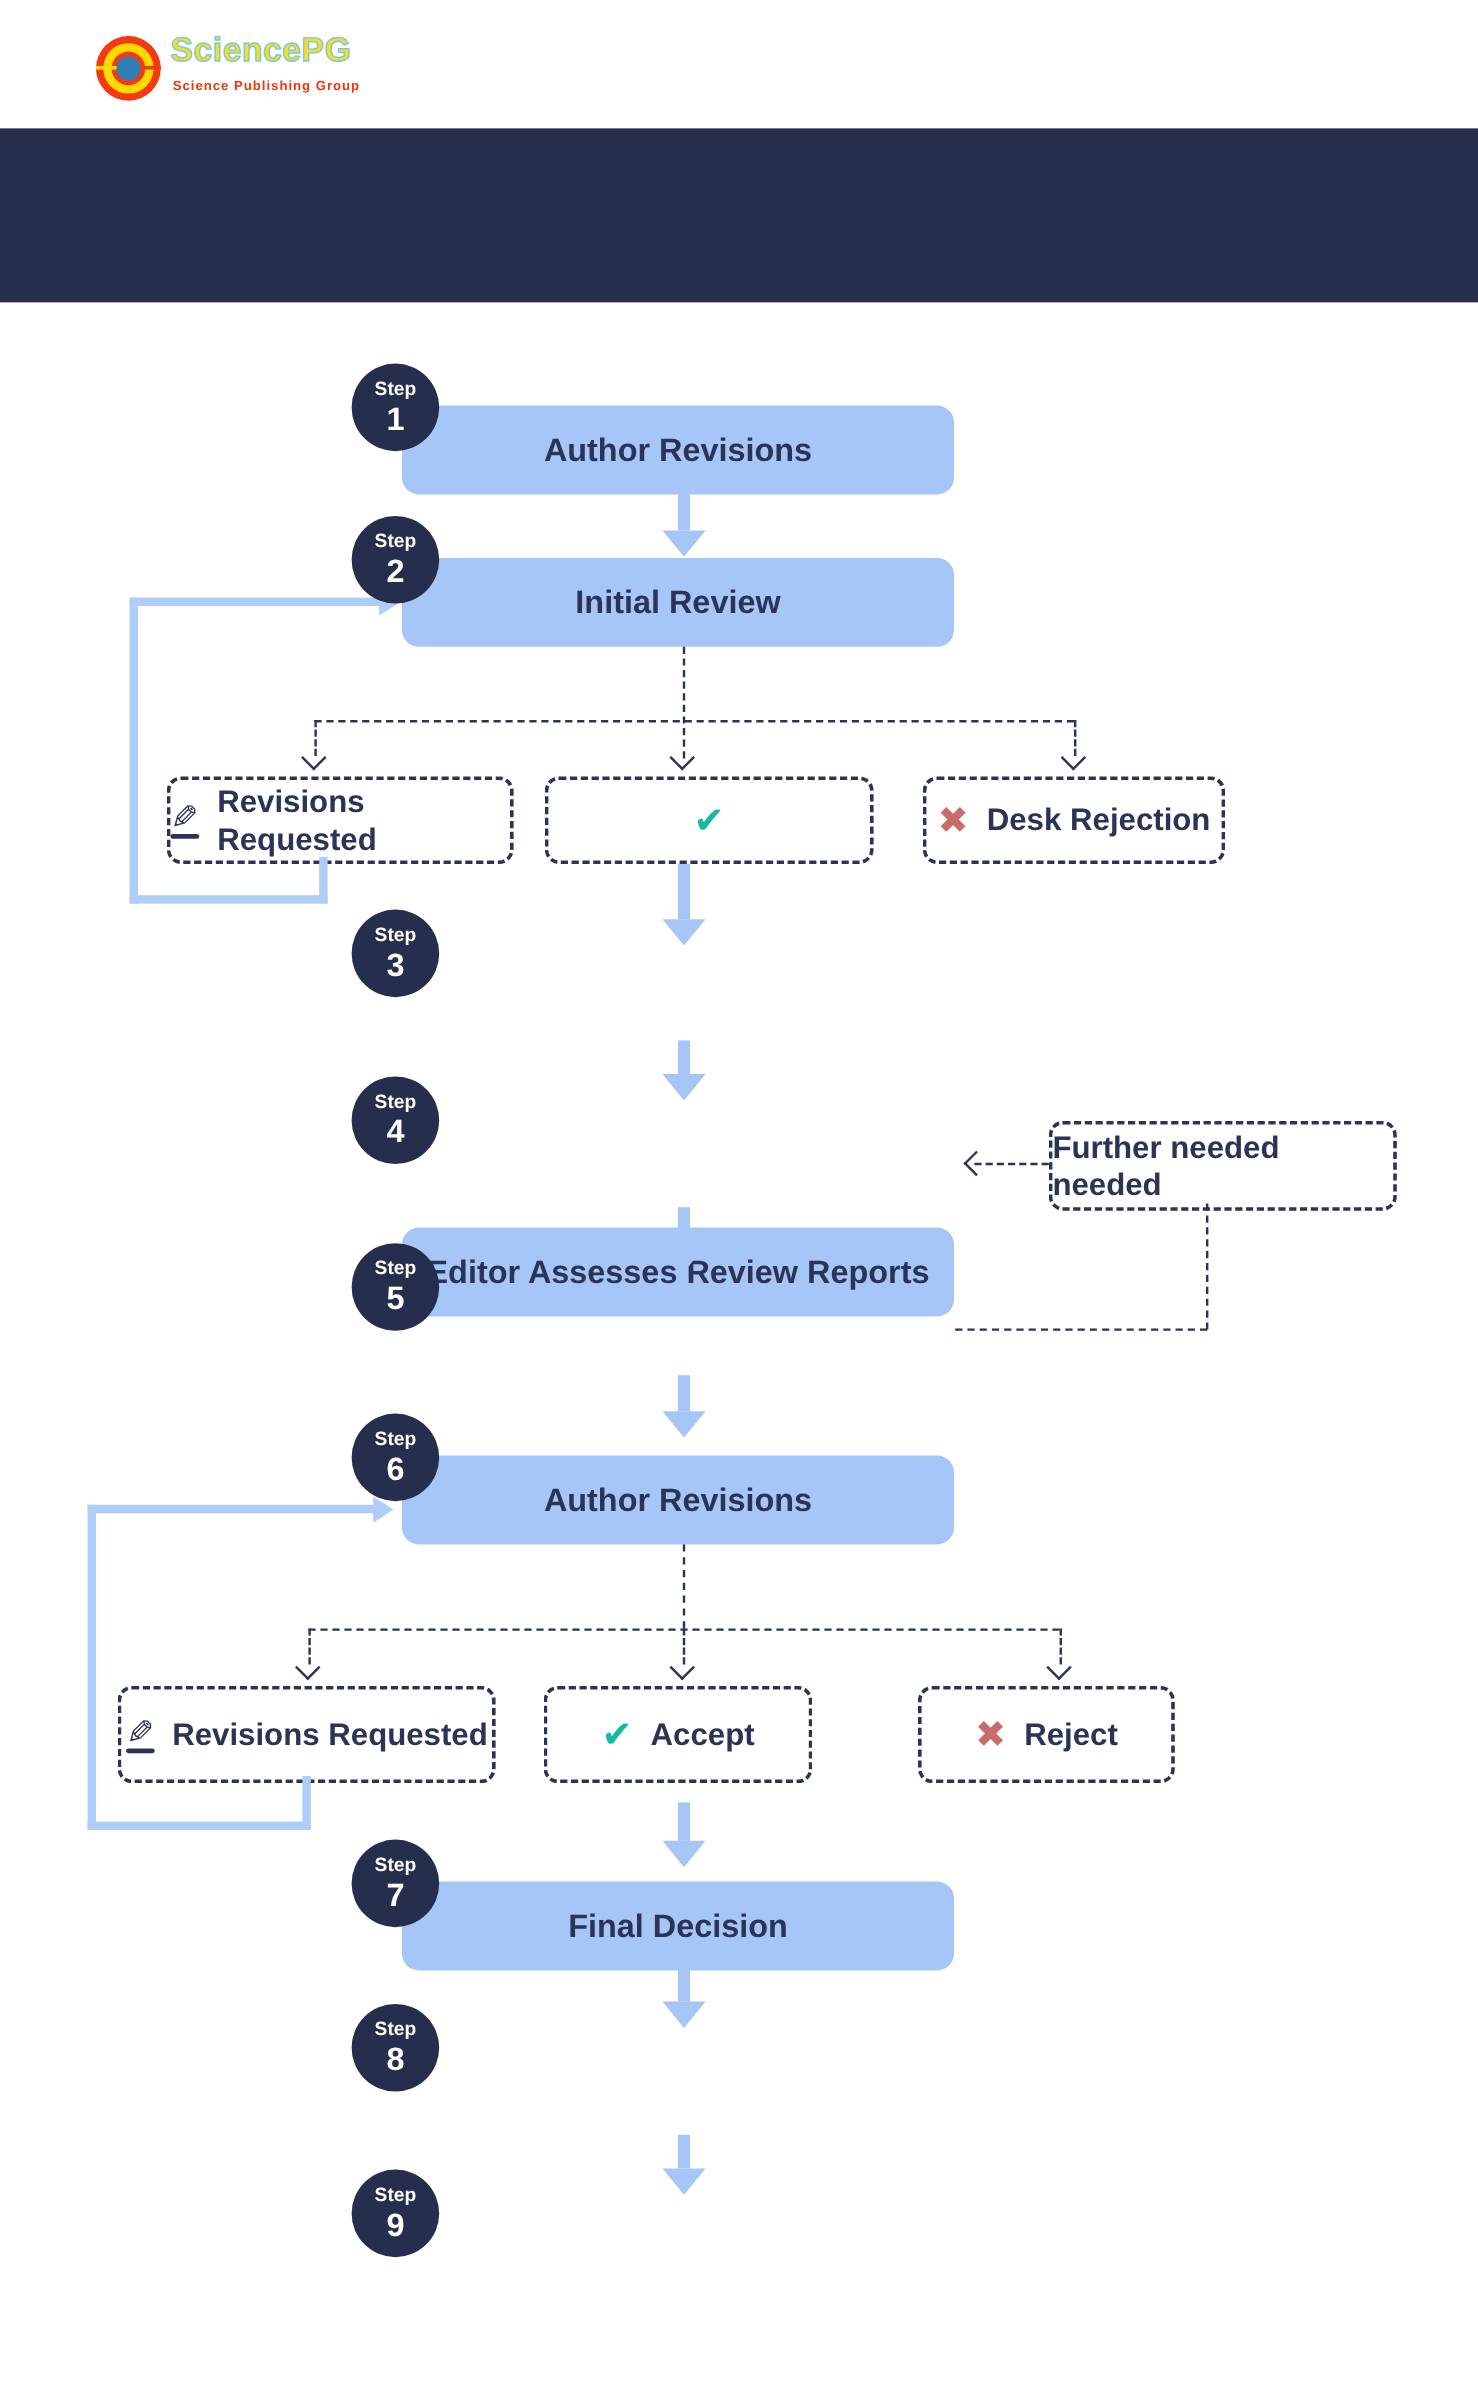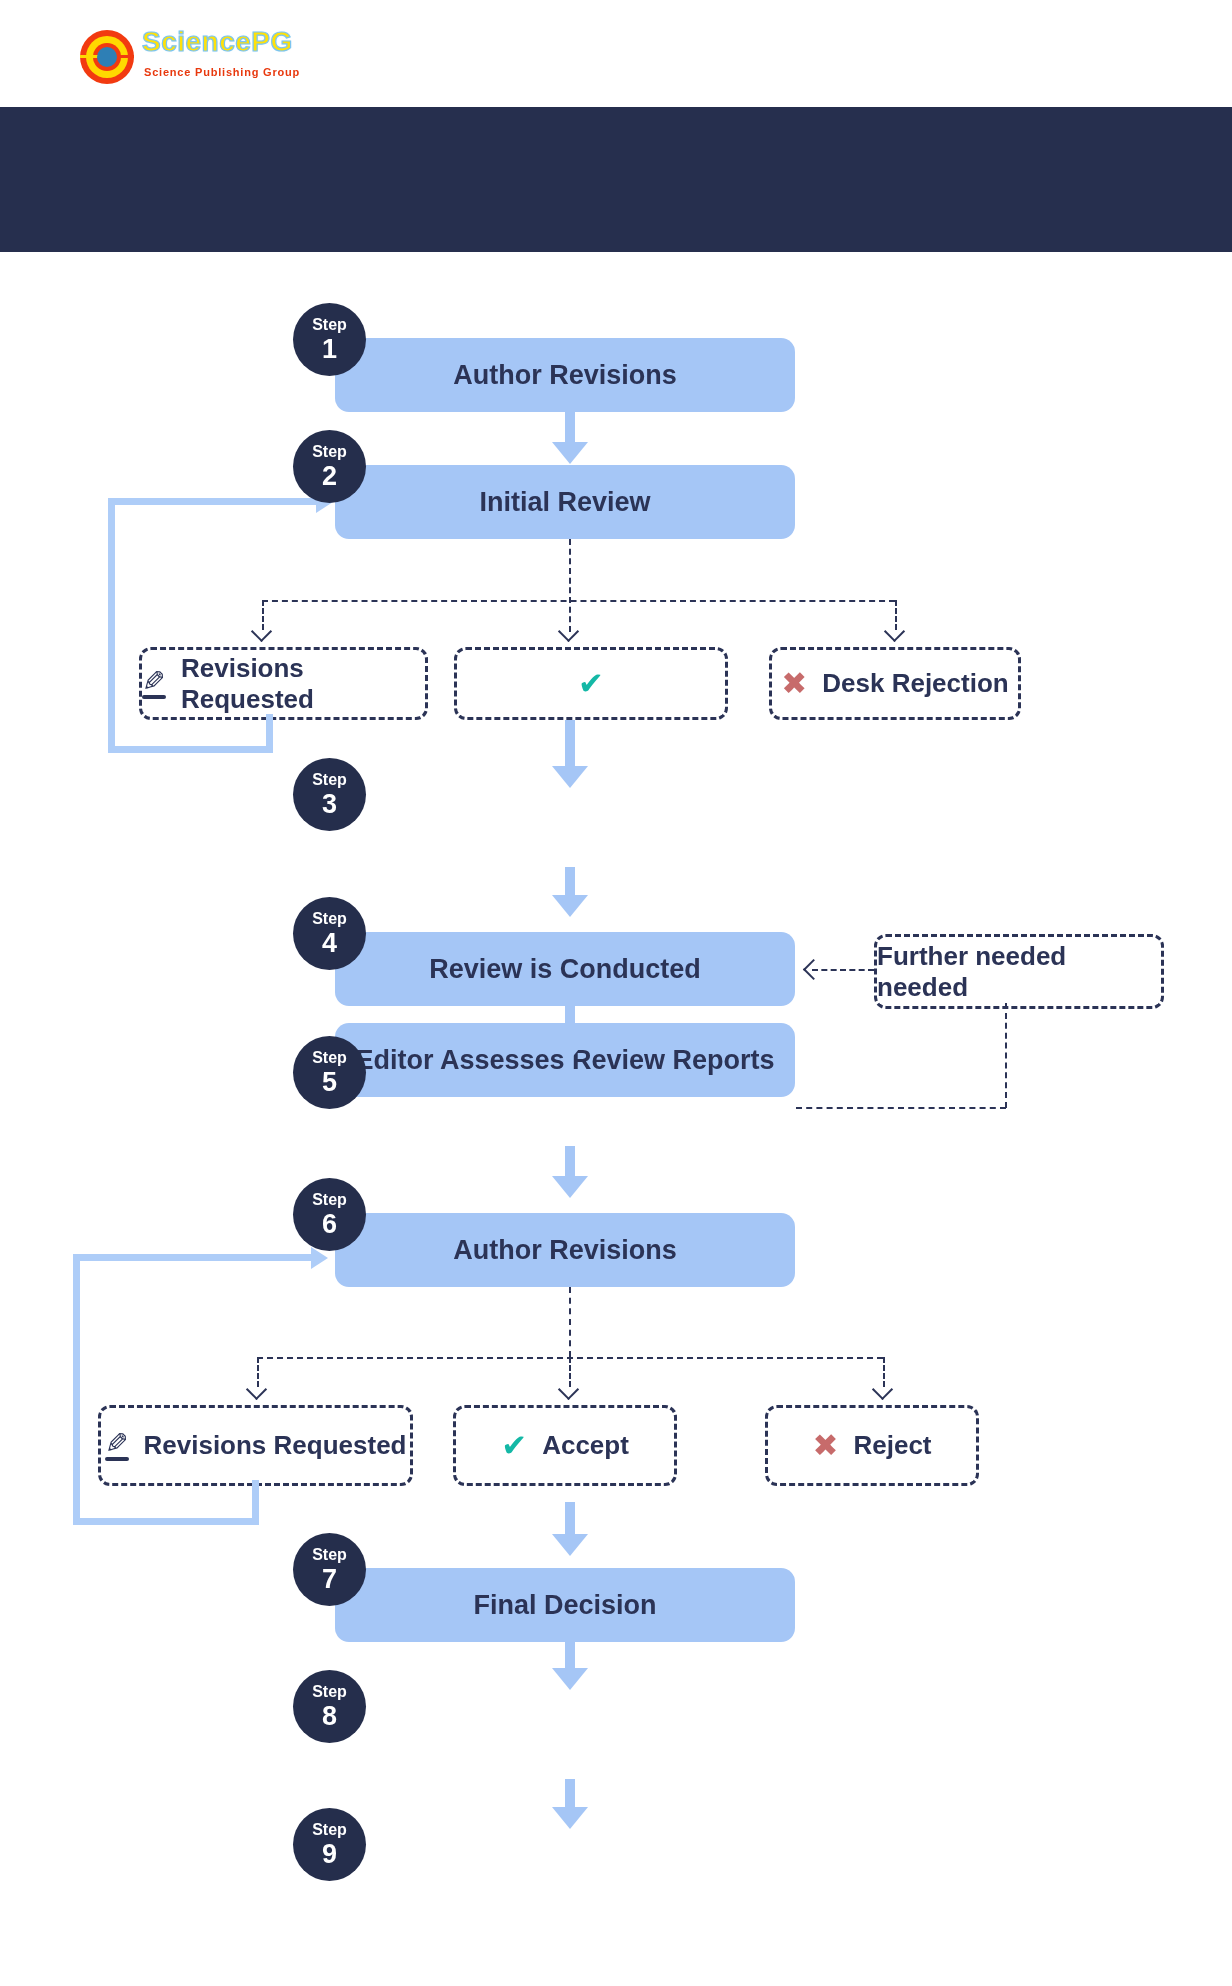--- a/index.html
+++ b/index.html
@@ -95,23 +95,20 @@
 
   <div class="step-circle" style="top:758px">
       <span class="sw">Step</span>
       <span class="sn">3</span>
     </div>
 
   <div class="step-circle" style="top:897px">
       <span class="sw">Step</span>
       <span class="sn">4</span>
     </div>
-  <div class="flow-box" style="top:932px">
-      <span>Review is Conducted</span>
-    </div>
 
   <div class="step-circle" style="top:1036px">
       <span class="sw">Step</span>
       <span class="sn">5</span>
     </div>
   <div class="flow-box" style="top:1023px">
       <span>Editor Assesses Review Reports</span>
     </div>
 
   <div class="step-circle" style="top:1178px">

